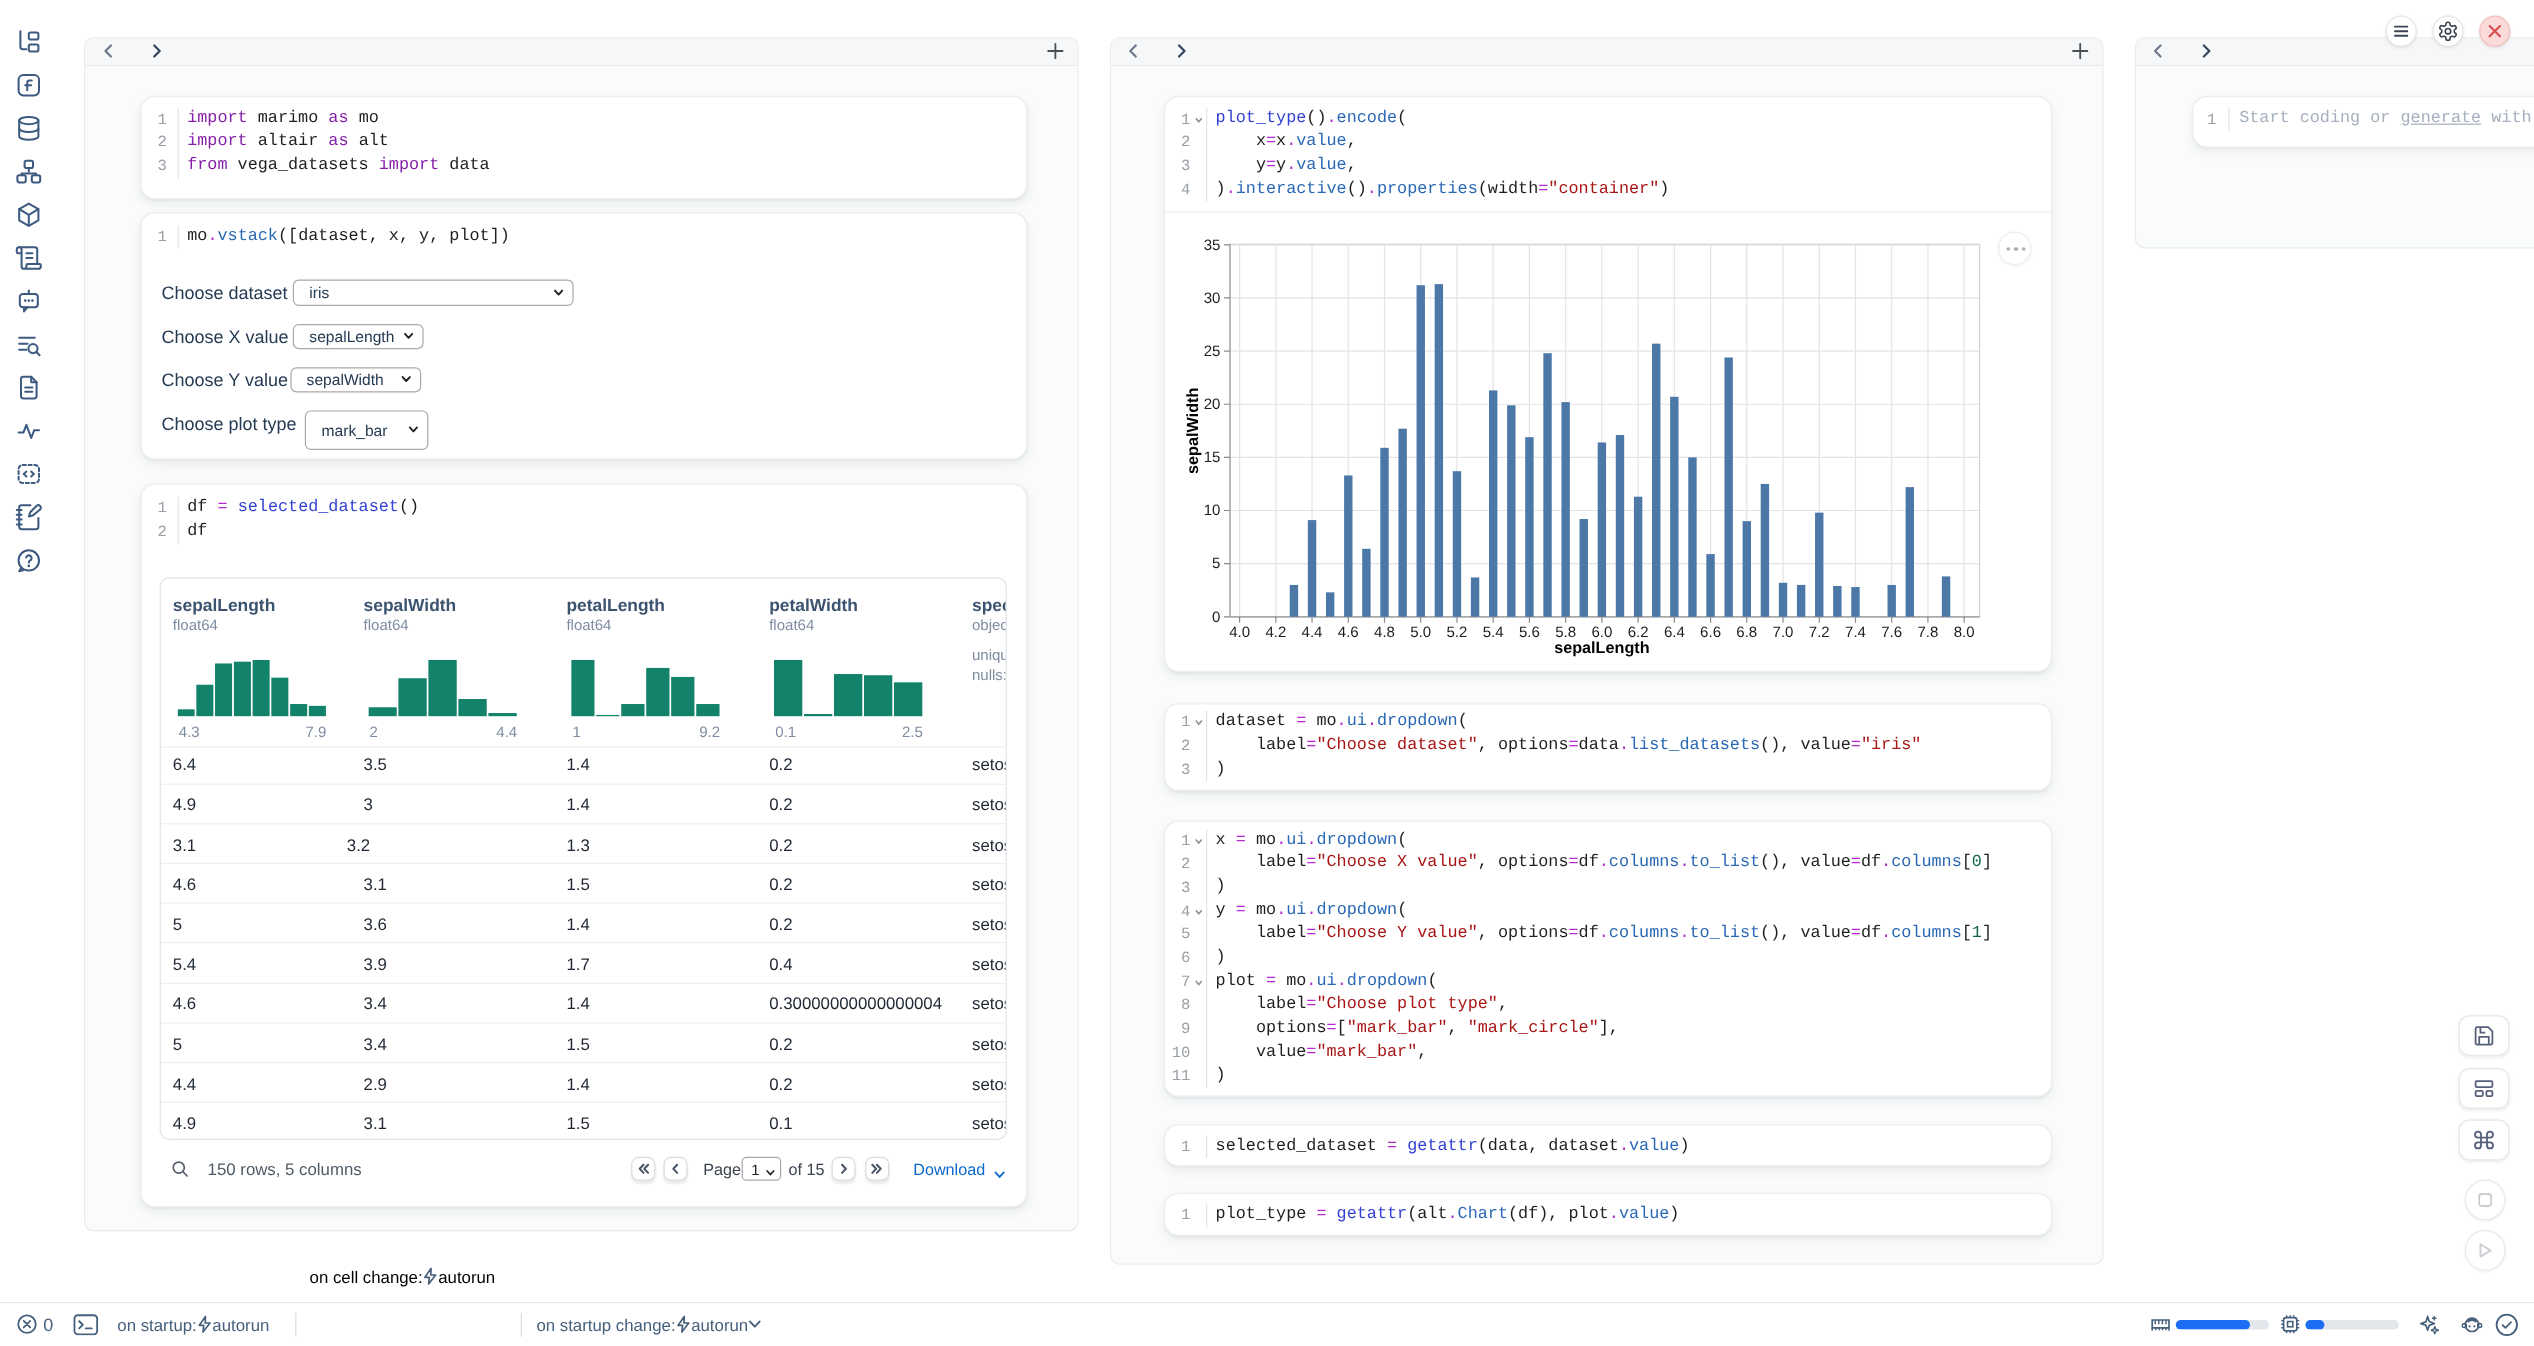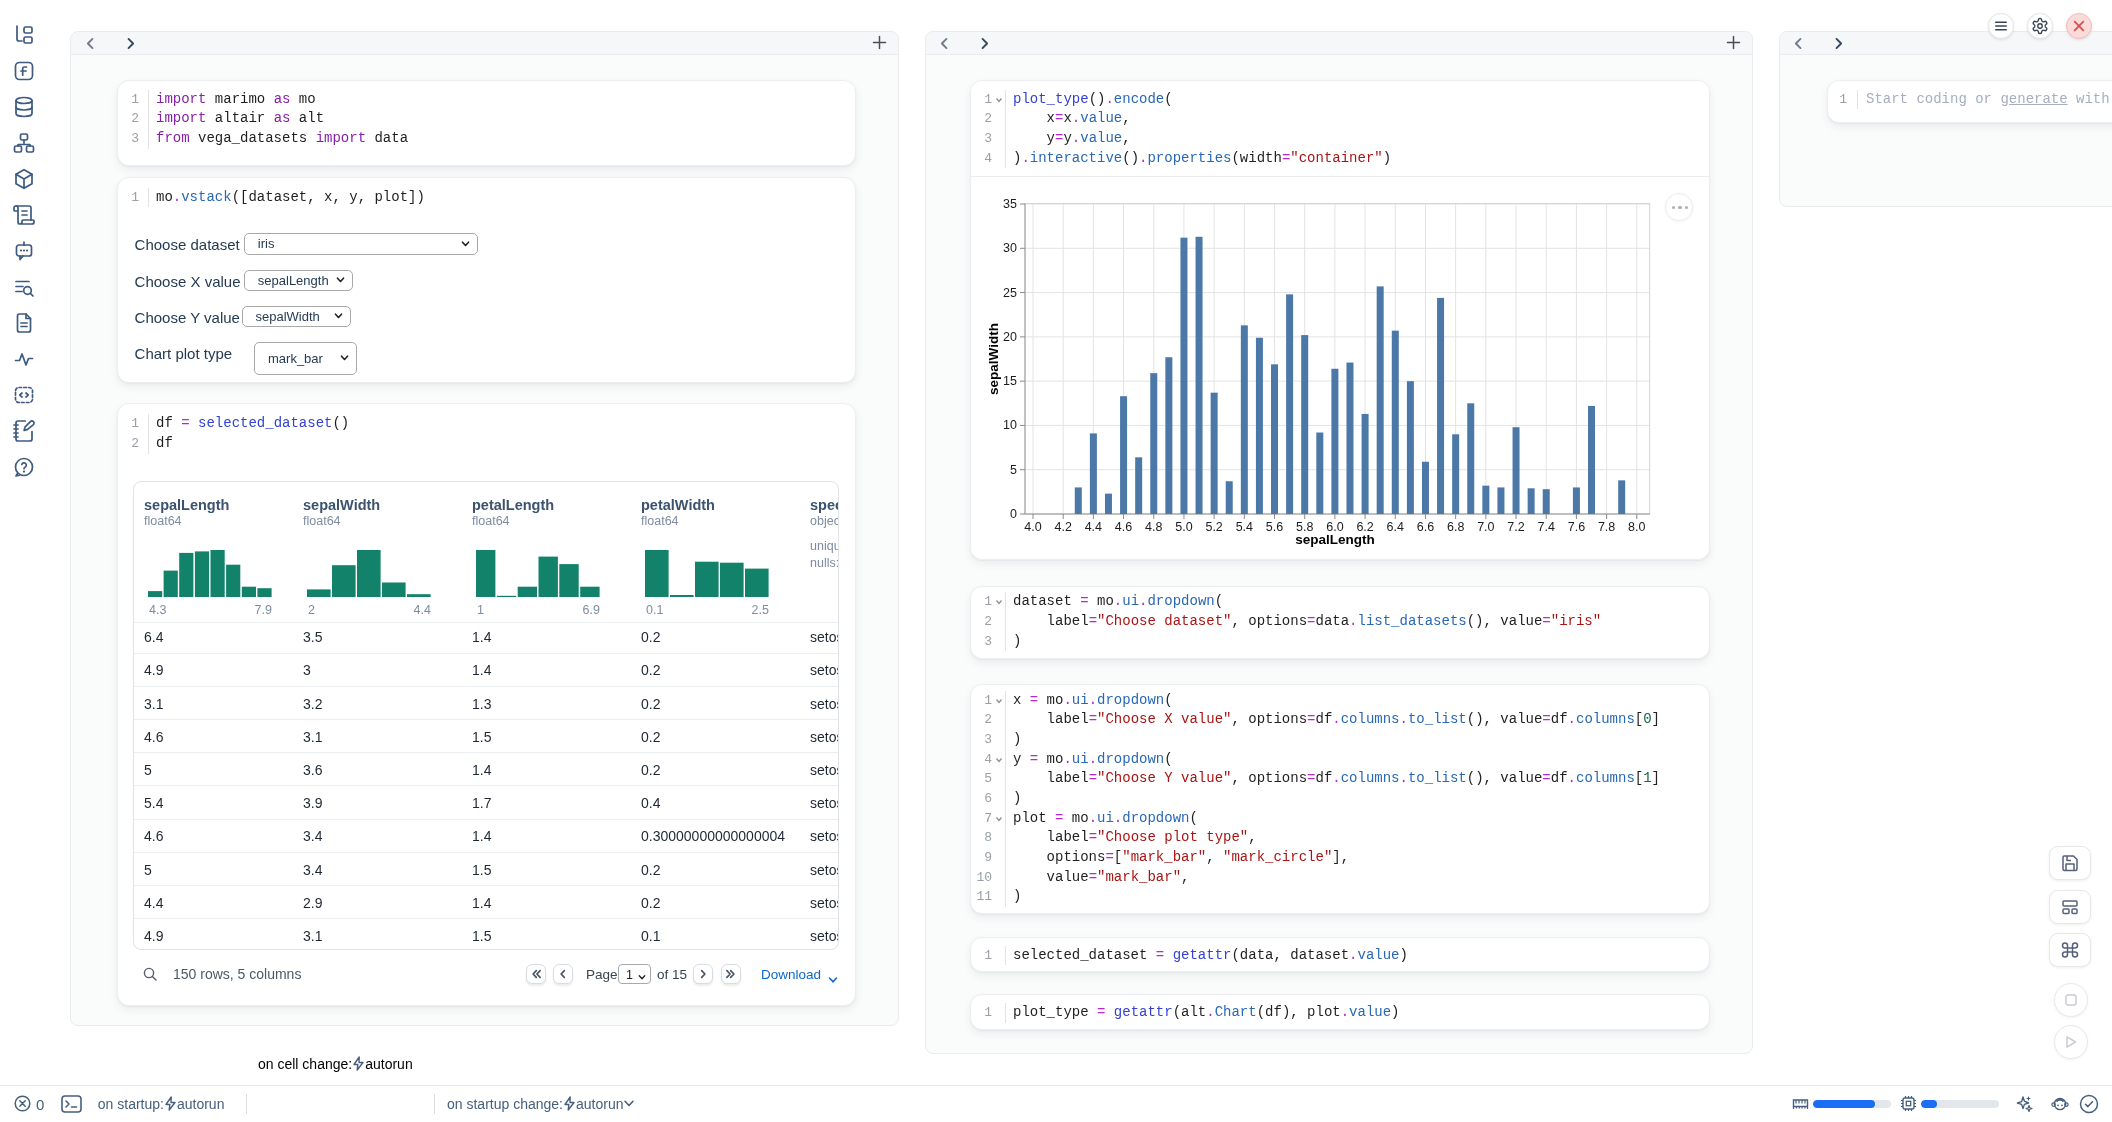--- a/index.html
+++ b/index.html
@@ -172,21 +172,21 @@
         <path d="M1.5 2.2 L4.5 5.5 L7.5 2.2" stroke="#222" stroke-width="1.6" fill="none" stroke-linecap="round" stroke-linejoin="round"></path>
       </svg></div>
     <div class="wlabel" style="left:16.599999999999994px;top:94.80000000000001px">Choose X value</div>
     <div class="sel" style="left:125.80000000000001px;top:91.60000000000002px;width:109.2px;height:21.0px">sepalLength<svg width="9" height="8" viewBox="0 0 9 8" fill="none" style="">
         <path d="M1.5 2.2 L4.5 5.5 L7.5 2.2" stroke="#222" stroke-width="1.6" fill="none" stroke-linecap="round" stroke-linejoin="round"></path>
       </svg></div>
     <div class="wlabel" style="left:16.599999999999994px;top:130.5px">Choose Y value</div>
     <div class="sel" style="left:123.5px;top:128.0px;width:109.2px;height:20.6px">sepalWidth<svg width="9" height="8" viewBox="0 0 9 8" fill="none" style="">
         <path d="M1.5 2.2 L4.5 5.5 L7.5 2.2" stroke="#222" stroke-width="1.6" fill="none" stroke-linecap="round" stroke-linejoin="round"></path>
       </svg></div>
-    <div class="wlabel" style="left:16.599999999999994px;top:166.5px">Chart plot type</div>
+    <div class="wlabel" style="left:16.599999999999994px;top:166.5px">Choose plot type</div>
     <div class="sel" style="left:136.0px;top:163.8px;width:103.3px;height:33px">mark_bar<svg width="9" height="8" viewBox="0 0 9 8" fill="none" style="">
         <path d="M1.5 2.2 L4.5 5.5 L7.5 2.2" stroke="#222" stroke-width="1.6" fill="none" stroke-linecap="round" stroke-linejoin="round"></path>
       </svg></div>
   </div>
 <div class="cell c1" style="left:117px;top:403px;width:739px;height:603px">
     <div class="code" style="padding-top:10.4px">
       <div class="l">
         <span class="g">1</span>
         <span class="c">df <span class="o">=</span> <span class="fn">selected_dataset</span>()</span>
       </div>
@@ -229,21 +229,21 @@
       <div class="tgray" style="left:173px;top:121px;width:124px;text-align:right">4.4</div>
       <div class="abs" style="left:342px;top:64.60000000000002px"><svg width="125" height="50" viewBox="0 0 125 50" fill="none" style="">
           <rect x="0.0" y="3.0" width="19.4" height="47.0" fill="#12826b"></rect>
           <rect x="20.8" y="48.8" width="19.4" height="1.2" fill="#12826b"></rect>
           <rect x="41.7" y="39.7" width="19.4" height="10.3" fill="#12826b"></rect>
           <rect x="62.5" y="9.6" width="19.4" height="40.4" fill="#12826b"></rect>
           <rect x="83.3" y="17.1" width="19.4" height="32.9" fill="#12826b"></rect>
           <rect x="104.2" y="39.7" width="19.4" height="10.3" fill="#12826b"></rect>
         </svg></div>
       <div class="tgray" style="left:343px;top:121px">1</div>
-      <div class="tgray" style="left:342px;top:121px;width:124px;text-align:right">6.9</div>
+      <div class="tgray" style="left:342px;top:121px;width:124px;text-align:right">9.2</div>
       <div class="abs" style="left:511px;top:64.60000000000002px"><svg width="125" height="50" viewBox="0 0 125 50" fill="none" style="">
           <rect x="0.0" y="3.0" width="23.6" height="47.0" fill="#12826b"></rect>
           <rect x="25.0" y="48.0" width="23.6" height="2.0" fill="#12826b"></rect>
           <rect x="50.0" y="14.7" width="23.6" height="35.3" fill="#12826b"></rect>
           <rect x="75.0" y="15.7" width="23.6" height="34.3" fill="#12826b"></rect>
           <rect x="100.0" y="21.6" width="23.6" height="28.4" fill="#12826b"></rect>
         </svg></div>
       <div class="tgray" style="left:512px;top:121px">0.1</div>
       <div class="tgray" style="left:511px;top:121px;width:124px;text-align:right">2.5</div>
       <div class="tgray" style="left:676px;top:57.299999999999955px">unique</div>
@@ -255,21 +255,21 @@
       <div class="tcell" style="left:507px;top:147.2px;white-space:nowrap">0.2</div>
       <div class="tcell" style="left:676px;top:147.2px;white-space:nowrap">setosa</div>
       <div class="rowsep" style="left:0;top:170.5px;width:706px"></div>
       <div class="tcell" style="left:10px;top:180.4px;white-space:nowrap">4.9</div>
       <div class="tcell" style="left:169px;top:180.4px;white-space:nowrap">3</div>
       <div class="tcell" style="left:338px;top:180.4px;white-space:nowrap">1.4</div>
       <div class="tcell" style="left:507px;top:180.4px;white-space:nowrap">0.2</div>
       <div class="tcell" style="left:676px;top:180.4px;white-space:nowrap">setosa</div>
       <div class="rowsep" style="left:0;top:203.7px;width:706px"></div>
       <div class="tcell" style="left:10px;top:213.6px;white-space:nowrap">3.1</div>
-      <div class="tcell" style="left:169px;top:213.6px;white-space:nowrap">3.2</div>
+      <div class="tcell" style="left:155px;top:213.6px;white-space:nowrap">3.2</div>
       <div class="tcell" style="left:338px;top:213.6px;white-space:nowrap">1.3</div>
       <div class="tcell" style="left:507px;top:213.6px;white-space:nowrap">0.2</div>
       <div class="tcell" style="left:676px;top:213.6px;white-space:nowrap">setosa</div>
       <div class="rowsep" style="left:0;top:236.9px;width:706px"></div>
       <div class="tcell" style="left:10px;top:246.8px;white-space:nowrap">4.6</div>
       <div class="tcell" style="left:169px;top:246.8px;white-space:nowrap">3.1</div>
       <div class="tcell" style="left:338px;top:246.8px;white-space:nowrap">1.5</div>
       <div class="tcell" style="left:507px;top:246.8px;white-space:nowrap">0.2</div>
       <div class="tcell" style="left:676px;top:246.8px;white-space:nowrap">setosa</div>
       <div class="rowsep" style="left:0;top:270.1px;width:706px"></div>

